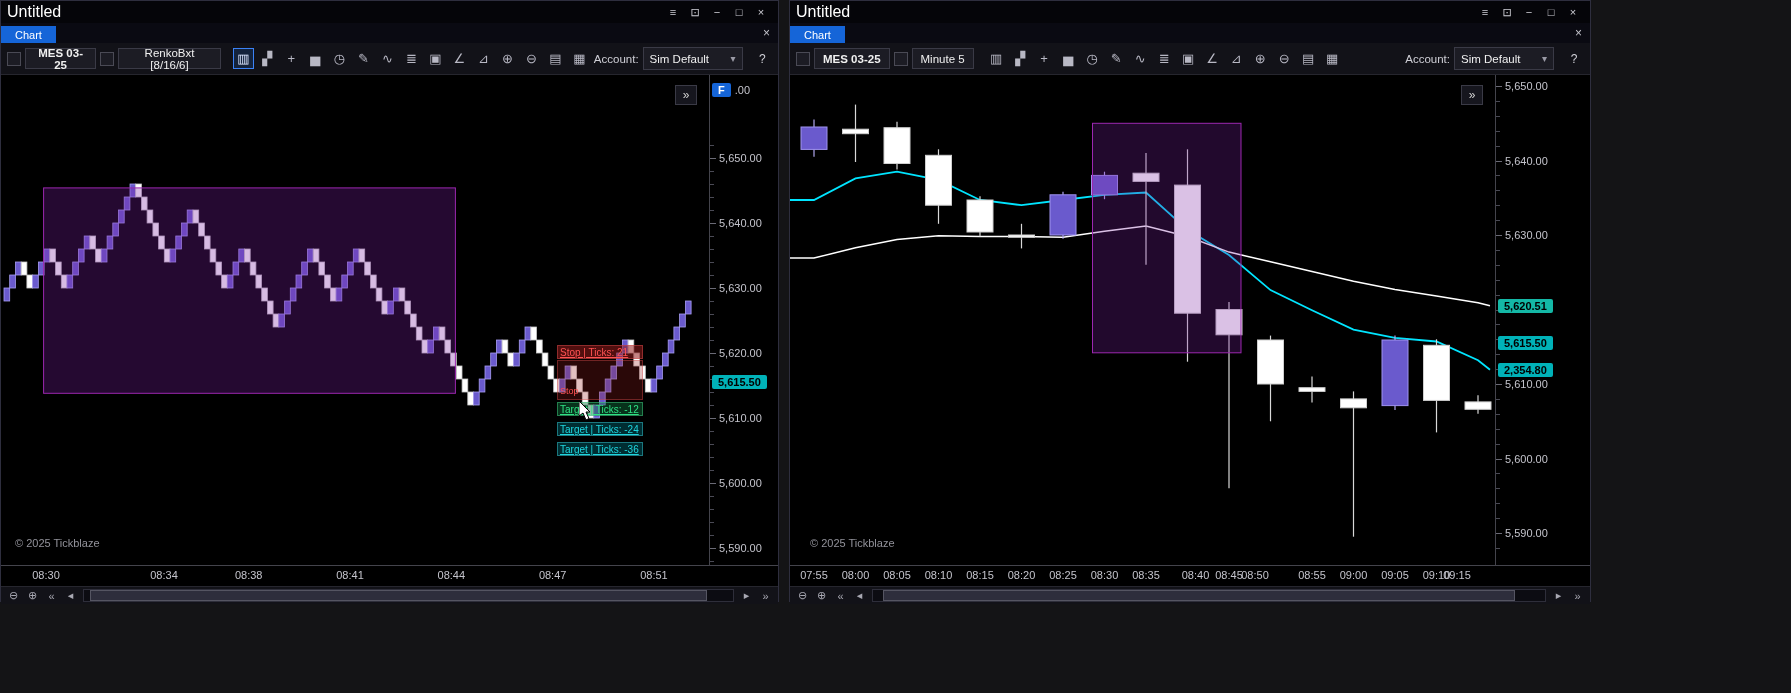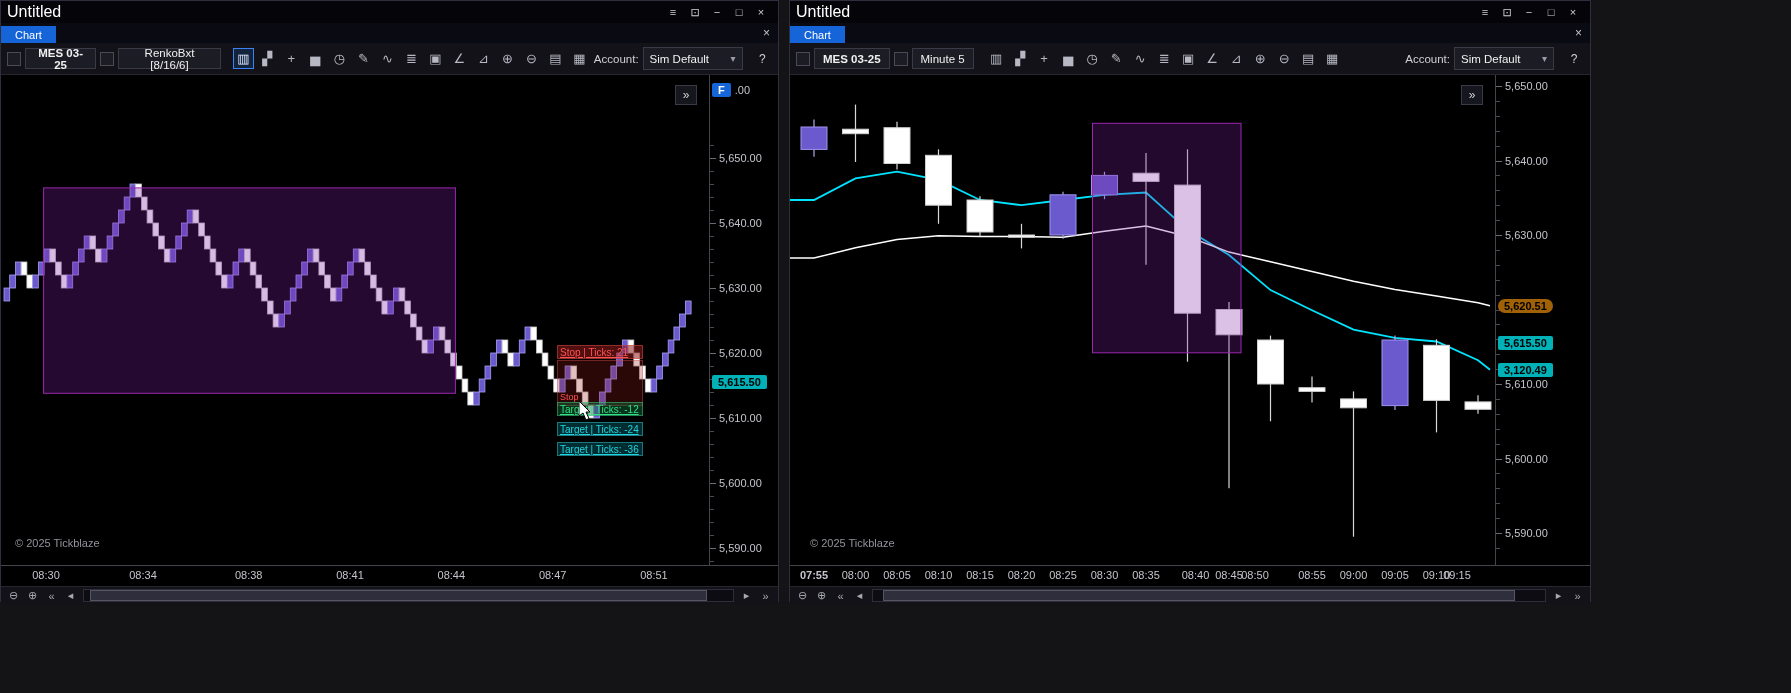--- a/index.html
+++ b/index.html
@@ -46,39 +46,39 @@
 
   .axis{position:relative;background:#000;border-left:1px solid #44444c;flex:0 0 auto;}
   #axis-left{width:68px;}
   #axis-right{width:94px;}
   .tick{position:absolute;left:0;width:4px;height:1px;background:#4a4a55;}
   .tick.major{width:6px;background:#6a6a75;}
   .axis-label{position:absolute;left:9px;font-size:11px;color:#c4c4cc;transform:translateY(-50%);white-space:nowrap;}
   .badge{position:absolute;left:2px;padding:1px 6px;font-size:11px;border-radius:2px;transform:translateY(-50%);
     color:#000;font-weight:bold;white-space:nowrap;}
   .badge.teal{background:#00b2b8;}
-  .badge.white{background:#a16207;border-radius:7px;}
+  .badge.white{background:#14b8a6;}
   .corner-badge{position:absolute;top:8px;left:2px;display:flex;align-items:center;gap:4px;}
   .corner-badge .flag{background:#1565d8;color:#fff;font-size:11px;padding:1px 6px;border-radius:2px;font-weight:bold;}
   .corner-badge .cv{color:#c4c4cc;font-size:11px;}
 
   .time-axis{height:20px;position:relative;background:#000;border-top:1px solid #44444c;flex:0 0 auto;}
   .time-label{position:absolute;top:3px;font-size:11px;color:#c4c4cc;transform:translateX(-50%);}
 
   .scroll-row{height:17px;background:#121218;border-top:1px solid #26262e;display:flex;align-items:center;
     padding:0 4px;gap:2px;flex:0 0 auto;}
   .sc-btn{width:17px;height:14px;display:flex;align-items:center;justify-content:center;color:#a8a8b2;font-size:11px;}
   .sc-track{flex:1;height:11px;background:#0c0c12;border:1px solid #2e2e3a;position:relative;margin:0 2px;}
   .sc-thumb{position:absolute;top:0;bottom:0;background:#2e2e3c;border:1px solid #555562;box-sizing:border-box;}
 
   .anno{position:absolute;left:556px;width:86px;font-size:10px;line-height:13px;padding:0 2px;
     box-sizing:border-box;white-space:nowrap;overflow:hidden;}
   .stop-label{top:270px;height:14px;color:#ff5252;background:rgba(150,28,28,.55);
     border:1px solid rgba(220,80,80,.45);text-decoration:underline;}
-  .stop-zone{top:285px;height:46px;background:rgba(150,30,30,.28);border:1px solid rgba(220,80,80,.4);}
+  .stop-zone{top:285px;height:40px;background:rgba(150,30,30,.28);border:1px solid rgba(220,80,80,.4);}
   .stop-tag{position:absolute;left:2px;bottom:1px;color:#ff5252;font-size:9px;}
   .target{height:14px;text-decoration:underline;}
   .t1{top:327px;color:#2fe285;background:rgba(15,110,60,.45);border:1px solid rgba(70,220,140,.45);}
   .t2{top:347px;color:#1fd6de;background:rgba(0,100,110,.45);border:1px solid rgba(60,210,220,.45);}
   .t3{top:367px;color:#1fd6de;background:rgba(0,100,110,.45);border:1px solid rgba(60,210,220,.45);}
   .cursor{position:absolute;left:578px;top:326px;}
 </style>
 </head>
 <body>
 
@@ -314,21 +314,21 @@
         <div class="axis-label" style="top: 343px;">5,610.00</div>
         <div class="tick major" style="top: 408px;"></div>
         <div class="axis-label" style="top: 408px;">5,600.00</div>
         <div class="tick major" style="top: 473px;"></div>
         <div class="axis-label" style="top: 473px;">5,590.00</div>
         <div class="badge teal" style="top: 307.25px;">5,615.50</div>
       </div>
   </div>
   <div class="time-axis" id="time-left">
       <div class="time-label" style="left: 45px;">08:30</div>
-      <div class="time-label" style="left: 136px; padding-left: 12px;">08:34</div>
+      <div class="time-label" style="left: 157px; padding-left: 12px;">08:34</div>
       <div class="time-label" style="left: 247.66px;">08:38</div>
       <div class="time-label" style="left: 348.99px;">08:41</div>
       <div class="time-label" style="left: 450.32px;">08:44</div>
       <div class="time-label" style="left: 551.65px;">08:47</div>
       <div class="time-label" style="left: 652.98px;">08:51</div>
     </div>
   <div class="scroll-row">
     <span class="sc-btn">⊖</span>
     <span class="sc-btn">⊕</span>
     <span class="sc-btn">«</span>
@@ -469,25 +469,25 @@
         <div class="tick major" style="top: 160px;"></div>
         <div class="axis-label" style="top: 160px;">5,630.00</div>
         <div class="tick major" style="top: 309px;"></div>
         <div class="axis-label" style="top: 309px;">5,610.00</div>
         <div class="tick major" style="top: 383.5px;"></div>
         <div class="axis-label" style="top: 383.5px;">5,600.00</div>
         <div class="tick major" style="top: 458px;"></div>
         <div class="axis-label" style="top: 458px;">5,590.00</div>
         <div class="badge white" style="top: 230.7px;">5,620.51</div>
         <div class="badge teal" style="top: 268.025px;">5,615.50</div>
-        <div class="badge teal" style="top: 294.696px;">3,120.49</div>
+        <div class="badge teal" style="top: 294.696px;">2,354.80</div>
       </div>
   </div>
   <div class="time-axis" id="time-right">
-      <div class="time-label" style="left: 24px; font-weight: bold;">07:55</div>
+      <div class="time-label" style="left: 24px;">07:55</div>
       <div class="time-label" style="left: 65.5px;">08:00</div>
       <div class="time-label" style="left: 107px;">08:05</div>
       <div class="time-label" style="left: 148.5px;">08:10</div>
       <div class="time-label" style="left: 190px;">08:15</div>
       <div class="time-label" style="left: 231.5px;">08:20</div>
       <div class="time-label" style="left: 273px;">08:25</div>
       <div class="time-label" style="left: 314.5px;">08:30</div>
       <div class="time-label" style="left: 356px;">08:35</div>
       <div class="time-label" style="left: 397.5px; margin-left: 8px;">08:40</div>
       <div class="time-label" style="left: 439px;">08:45</div>

